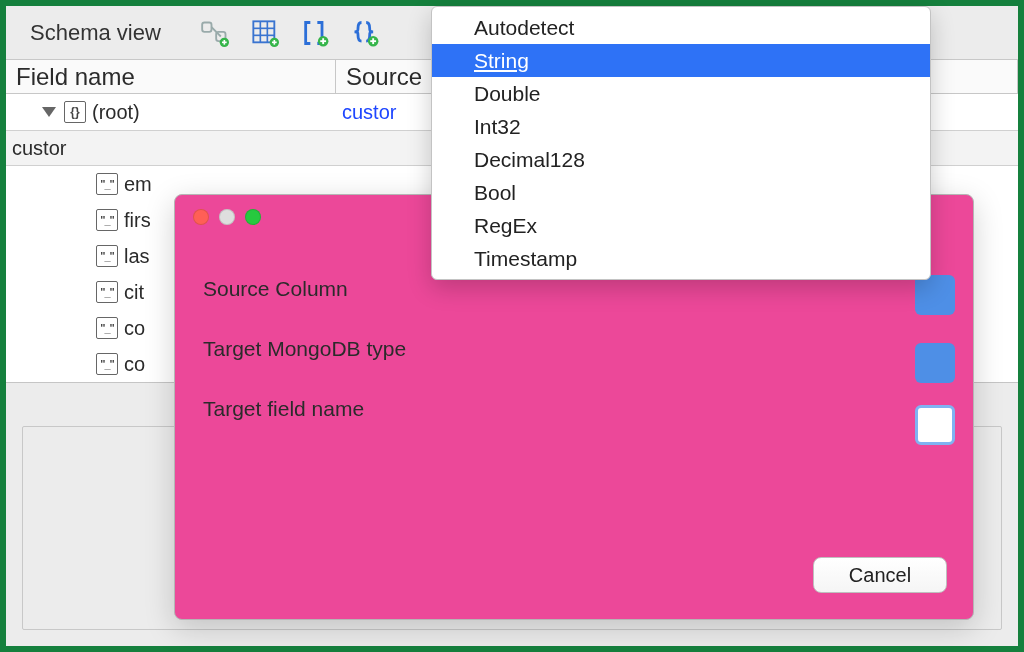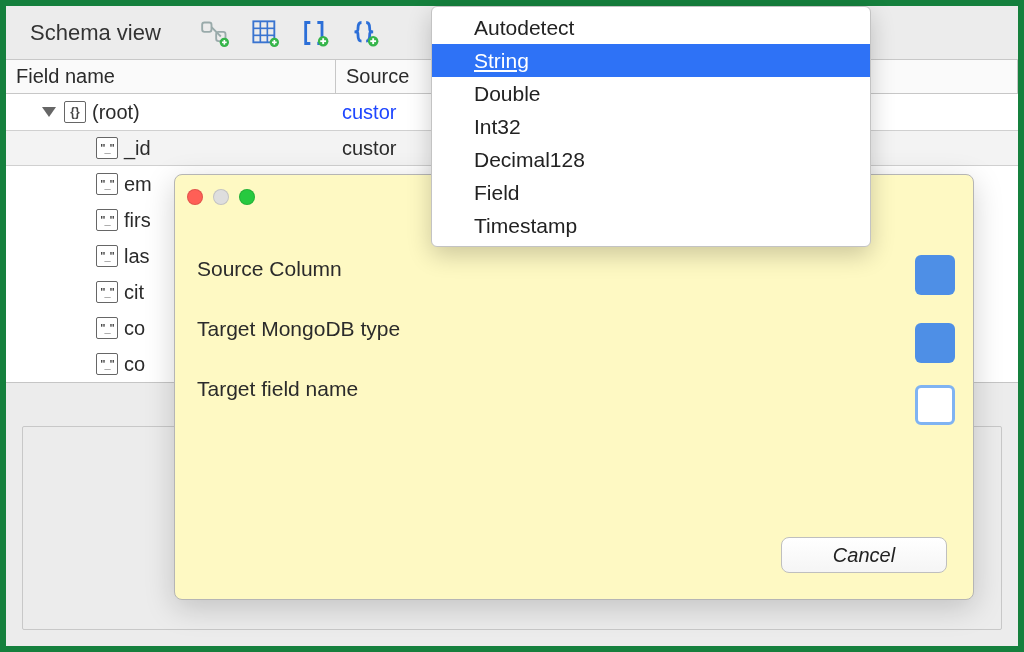--- a/index.html
+++ b/index.html
@@ -38,21 +38,21 @@
 
   
   .col-headers {
     display: flex;
     height: 34px;
     background: #FAFAFA;
     border-bottom: 1px solid #C7C7C7;
   }
   .col-h {
     padding: 4px 10px;
-    font-size: 20px;
+    font-size: 24px;
     border-right: 1px solid #C7C7C7;
     display:flex;
     align-items:center;
   }
   .col-h.fieldname { width: 330px; }
   .col-h.sourcecol { flex:1; }
 
   
   .tree {
     background: #FFFFFF;
@@ -98,27 +98,28 @@
     color:#444;
     background:#fff;
   }
   .type-box.obj::before { content:"{}"; }
   .type-box.fld::before { content:"\"_\""; font-size:11px; letter-spacing:-1px;}
 
   
   .modal {
     position:absolute;
     left:168px;
-    top:168px;
+    top:188px;
     width:800px;
     height:426px;
-    background:#fef9c3;
+    background:#ec4899;
     border:1px solid #B5B5B5;
     border-radius:8px;
     box-shadow:0 8px 30px rgba(0,0,0,0.18);
+    padding-left:6px;
   }
   .modal-titlebar {
     height:44px;
     display:flex;
     align-items:center;
     padding:0 12px;
     position:relative;
   }
   .traffic { display:flex; gap:10px; }
   .dot { width:16px; height:16px; border-radius:50%; }
@@ -154,46 +155,45 @@
   }
   .modal-buttons {
     position:absolute;
     bottom:26px;
     right:26px;
     display:flex;
     gap:24px;
   }
   .btn {
     height:36px;
-    width:166px;
+    width:134px;
     border-radius:8px;
     font-size:20px;
     display:flex;
     align-items:center;
     justify-content:center;
     border:1px solid #BFBFBF;
     cursor:pointer;
-    font-style:italic;
   }
   .btn.secondary {
     background:linear-gradient(#FFFFFF,#F5F5F5);
     color:#222;
   }
   .btn.primary {
     background:linear-gradient(#649FF4,#3B7FE0);
     color:#fff;
     border:none;
   }
 
   
   .dropdown {
     position:absolute;
     left:425px;
     top:0px;
-    width:440px;
+    width:500px;
     background:#FFFFFF;
     border:1px solid #C3C3C3;
     border-radius:6px;
     box-shadow:0 8px 24px rgba(0,0,0,0.20);
     padding:4px 0;
     z-index:50;
     text-align:right;
   }
   .dropdown-item {
     display:flex;
@@ -289,24 +289,20 @@
     <div class="tree-row">
       <div class="cell-name indent1">
         <span class="tri"></span>
         <span class="type-box obj"></span>
         <span>(root)</span>
       </div>
       <div class="cell-src link">custor</div>
     </div>
 
     <div class="tree-row selected">
-      <div class="cell-name indent2">
-        <span class="type-box fld"></span>
-        <span>_id</span>
-      </div>
       <div class="cell-src">custor</div>
     </div>
     <div class="tree-row">
       <div class="cell-name indent2">
         <span class="type-box fld"></span>
         <span>em</span>
       </div>
       <div class="cell-src"></div>
     </div>
     <div class="tree-row">
@@ -377,17 +373,18 @@
       <div class="btn secondary">Cancel</div>
     </div>
   </div>
 
   <div class="dropdown">
     <div class="dropdown-item">Autodetect</div>
     <div class="dropdown-item highlight">String</div>
     <div class="dropdown-item">Double</div>
     <div class="dropdown-item">Int32</div>
     <div class="dropdown-item">Decimal128</div>
-    <div class="dropdown-item">Field</div>
+    <div class="dropdown-item">Bool</div>
+    <div class="dropdown-item">RegEx</div>
     <div class="dropdown-item">Timestamp</div>
   </div>
 
 </div>
 
 </body></html>

